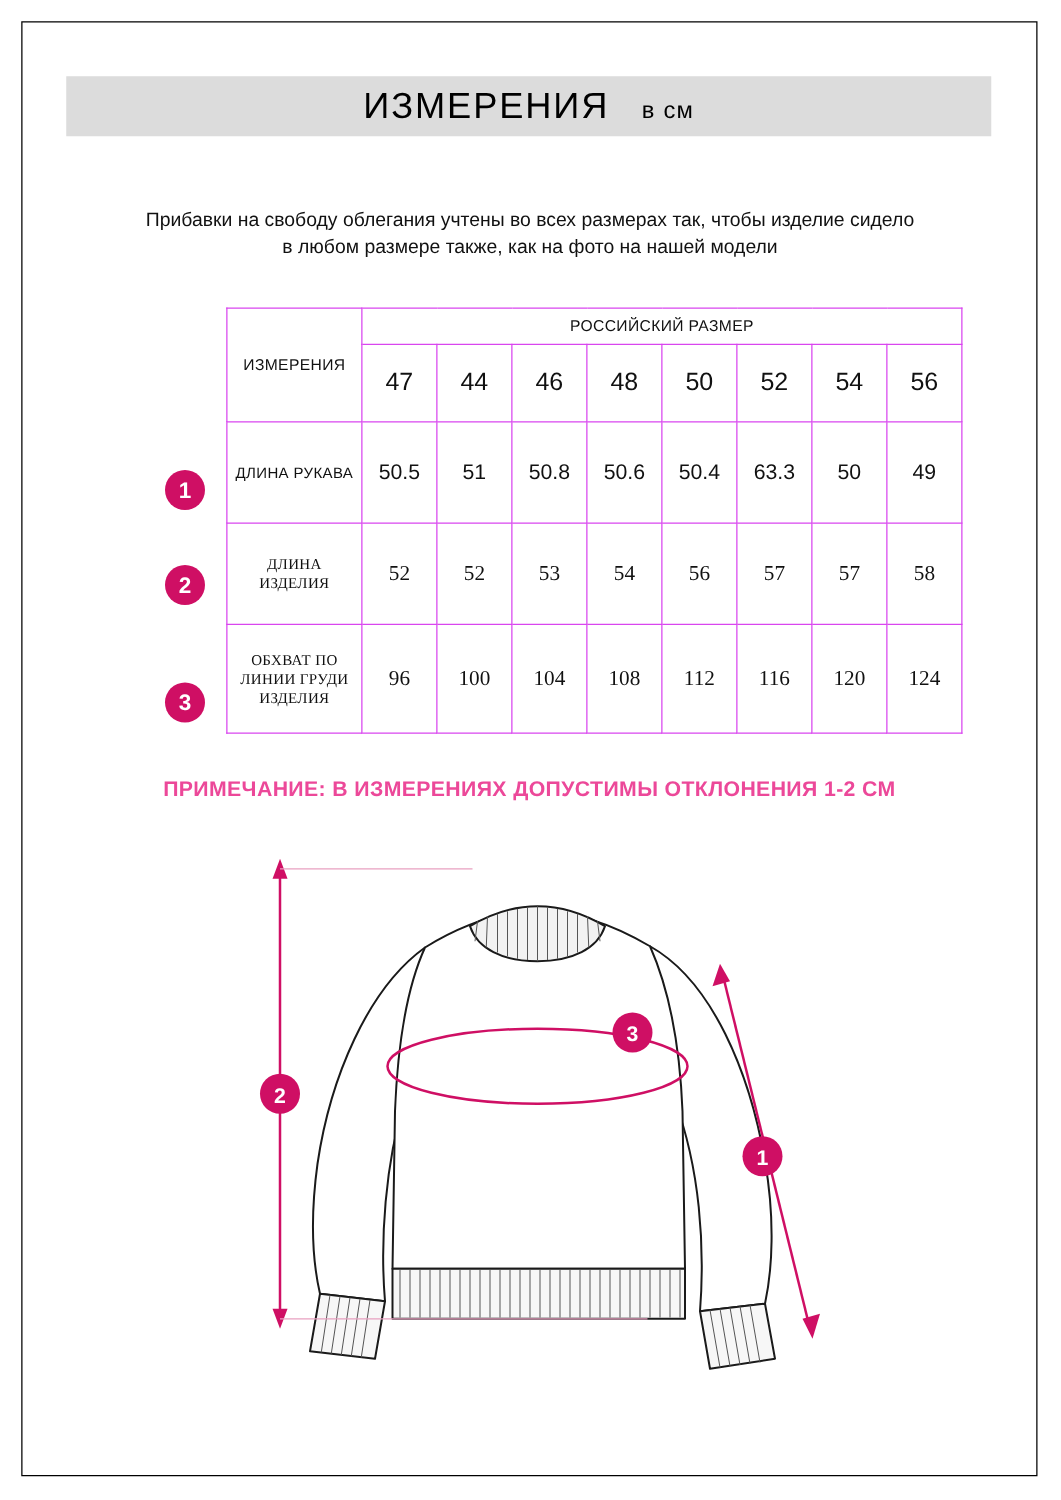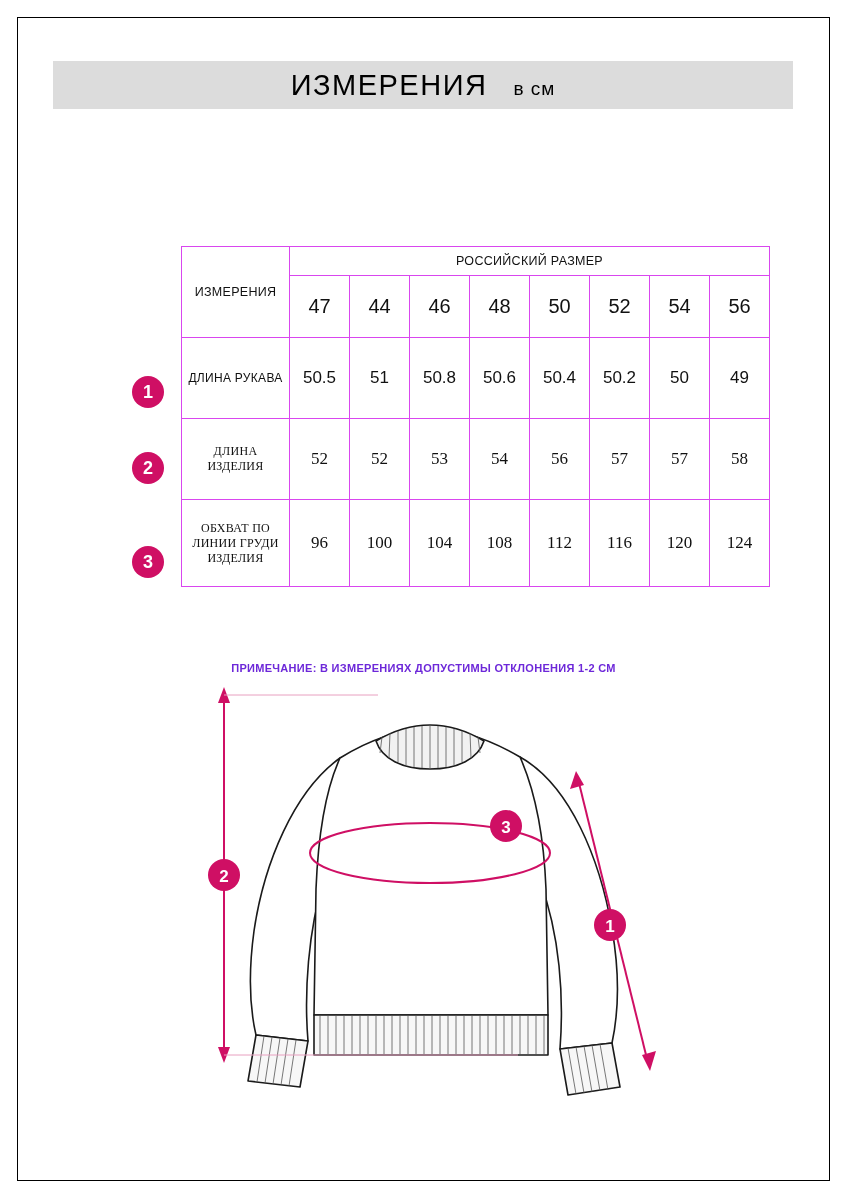--- a/index.html
+++ b/index.html
@@ -146,28 +146,28 @@
     justify-content: center;
     left: 114px;
   }
   .b1 { top: 358px; }
   .b2 { top: 434px; }
   .b3 { top: 528px; }
 
   
   .note {
     position: absolute;
-    top: 644px;
+    top: 604px;
     left: 0;
     width: 100%;
     text-align: center;
-    font-size: 11px;
+    font-size: 17px;
     font-weight: bold;
     letter-spacing: 0.3px;
-    color: #6d28d9;
+    color: #ec4899;
   }
 
   
   .illu {
     position: absolute;
     left: 150px;
     top: 645px;
     width: 540px;
     height: 440px;
   }
@@ -178,20 +178,21 @@
 <div class="page">
 
   <div class="header-band">
     <div class="header-inner">
       <span class="hdr-1">ИЗМЕРЕНИЯ</span>
       <span class="hdr-3">в см</span>
     </div>
   </div>
 
 
+  <div class="intro">Прибавки на свободу облегания учтены во всех размерах так, чтобы изделие сидело в любом размере также, как на фото на нашей модели</div>
 
   <div class="bullet b1">1</div>
   <div class="bullet b2">2</div>
   <div class="bullet b3">3</div>
 
   <div class="table-wrap">
     <table class="sizes">
       <colgroup>
         <col class="col-label">
         <col class="col-size">
@@ -218,21 +219,21 @@
         <td class="size-num">54</td>
         <td class="size-num">56</td>
       </tr>
       <tr class="r1">
         <td class="row-label">ДЛИНА РУКАВА</td>
         <td class="row-val">50.5</td>
         <td class="row-val">51</td>
         <td class="row-val">50.8</td>
         <td class="row-val">50.6</td>
         <td class="row-val">50.4</td>
-        <td class="row-val">50.2</td>
+        <td class="row-val">63.3</td>
         <td class="row-val">50</td>
         <td class="row-val">49</td>
       </tr>
       <tr class="r2">
         <td class="row-label">ДЛИНА ИЗДЕЛИЯ</td>
         <td class="row-val">52</td>
         <td class="row-val">52</td>
         <td class="row-val">53</td>
         <td class="row-val">54</td>
         <td class="row-val">56</td>

